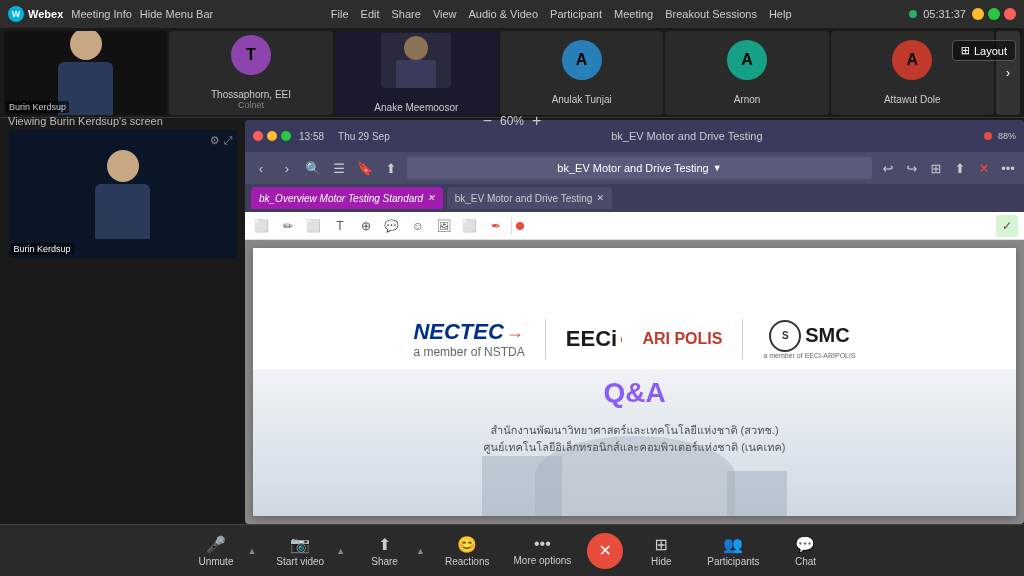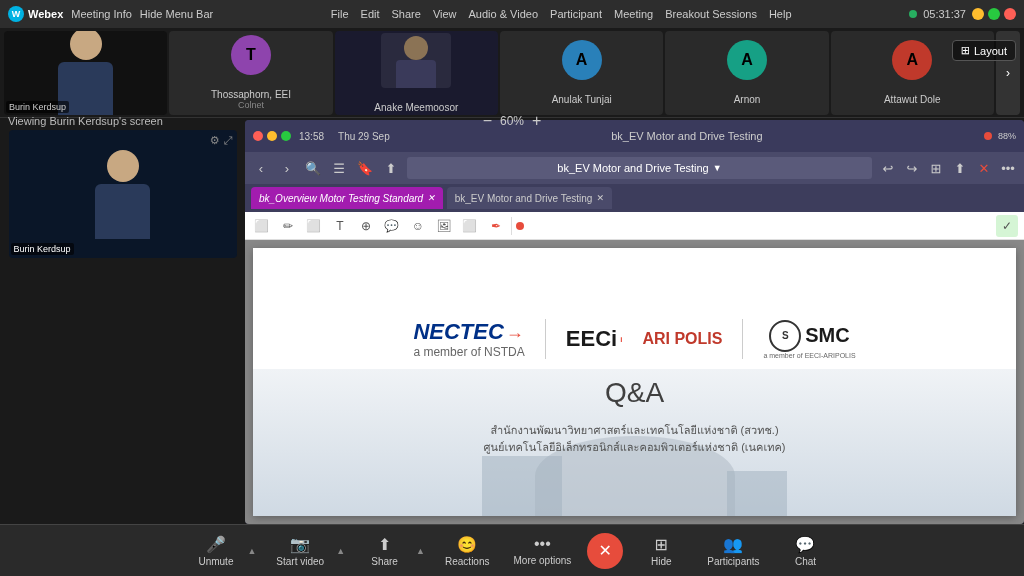--- a/index.html
+++ b/index.html
@@ -207,22 +207,22 @@
       align-items: center;
       justify-content: center;
       gap: 20px;
       padding: 10px 20px;
       width: 100%;
       z-index: 2;
     }
 
     .qa-title {
       font-size: 28px;
-      color: #404040;
-      font-weight: normal;
+      color: #8b5cf6;
+      font-weight: bold;
       margin: 10px 0;
       z-index: 2;
     }
 
     .presenter-info {
       text-align: center;
       z-index: 2;
       margin-top: 5px;
     }
     .presenter-info .thai-name { font-size: 14px; color: #333; margin-bottom: 4px; }

